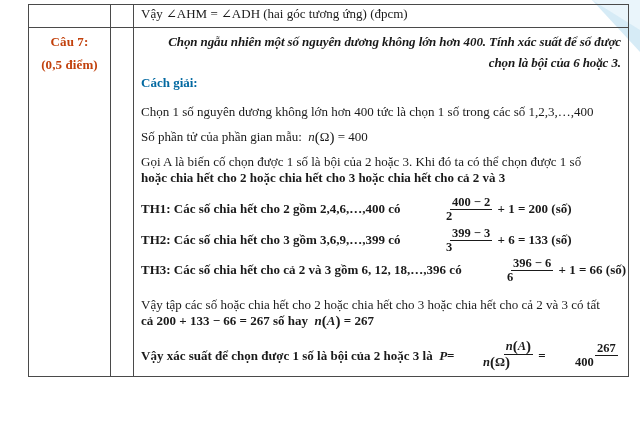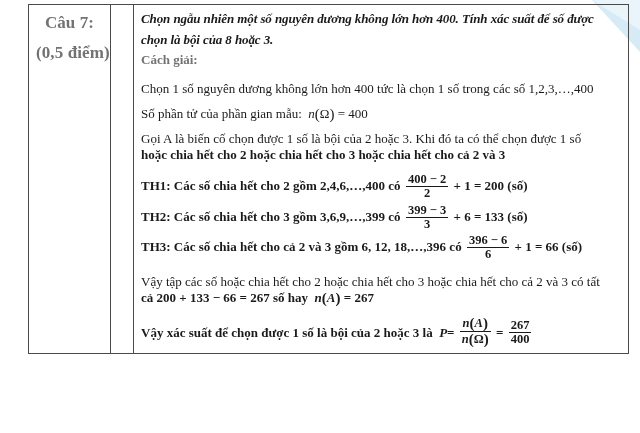--- a/index.html
+++ b/index.html
@@ -70,45 +70,46 @@
     padding-bottom: 2px;
   }
 
   
   .label-cell {
     text-align: center;
     vertical-align: middle;
   }
   .label-cell .q-num,
   .label-cell .q-pts {
-    color: #737373;
+    color: #c2410c;
     font-weight: bold;
-    font-size: 17px;
+    font-size: 13px;
     line-height: 1.75;
     letter-spacing: .1px;
     white-space: nowrap;
   }
 
   
   .line {
     font-size: 13px;
     line-height: 1.0;
     white-space: nowrap;
     margin: 0;
   }
   .prompt {
     font-weight: bold;
     font-style: italic;
     font-size: 13px;
     line-height: 1.62;
     letter-spacing: -.1px;
+    text-align: right;
   }
   .prompt .pl { display: block; white-space: nowrap; }
   .heading-red {
-    color: #737373;
+    color: #0369a1;
     font-weight: bold;
     font-size: 13px;
     line-height: 1.55;
   }
   .body-line {
     font-size: 13px;
     line-height: 1.0;
     white-space: nowrap;
   }
 
@@ -127,20 +128,21 @@
     vertical-align: -0.52em;
     text-align: center;
     margin: 0 2px;
     line-height: 1.04;
   }
   .frac .num {
     display: block;
     padding: 0 2px 0px 2px;
     border-bottom: 1px solid #1a1a1a;
     font-size: 12.5px;
+    margin-left: 44px;
   }
   .frac .den {
     display: block;
     padding: 0px 2px 0 2px;
     font-size: 12.5px;
   }
 
   .paren-big {
     font-size: 15px;
     vertical-align: -1px;
@@ -157,40 +159,53 @@
 </div>
 
 <table id="answer-table">
   <colgroup>
     <col class="col-label">
     <col class="col-spacer">
     <col class="col-content">
   </colgroup>
   <tbody>
 
+    <tr class="row-carry">
+      <td>
+          <div class="cell-pad">&nbsp;</div>
+        </td>
+      <td>
+          <div class="cell-pad">&nbsp;</div>
+        </td>
+      <td>
+        <div class="cell-pad">
+          <div class="line">Vậy ∠AHM = ∠ADH  (hai góc tương ứng)  (đpcm)</div>
+        </div>
+      </td>
+    </tr>
 
     <tr>
 
       <td class="label-cell">
         <div class="cell-pad">
           <div class="q-num">Câu 7:</div>
           <div class="q-pts">(0,5 điểm)</div>
         </div>
       </td>
 
       <td>
           <div class="cell-pad">&nbsp;</div>
         </td>
 
       <td>
         <div class="cell-pad">
 
           <div class="prompt">
             <span class="pl">Chọn ngẫu nhiên một số nguyên dương không lớn hơn 400. Tính xác suất để số được</span>
-            <span class="pl">chọn là bội của 8 hoặc 3.</span>
+            <span class="pl">chọn là bội của 6 hoặc 3.</span>
           </div>
 
           <div class="heading-red">Cách giải:</div>
 
           <div class="body-line blk-sm">Chọn 1 số nguyên dương không lớn hơn 400 tức là chọn 1 số trong các số 1,2,3,…,400</div>
 
           <div class="body-line blk-sm">
             <span>Số phần tử của phần gian mẫu:</span>
             <span class="math">
               &nbsp;<span class="mi">n</span><span class="paren-big">(</span><span class="mrm">Ω</span><span class="paren-big">)</span>

